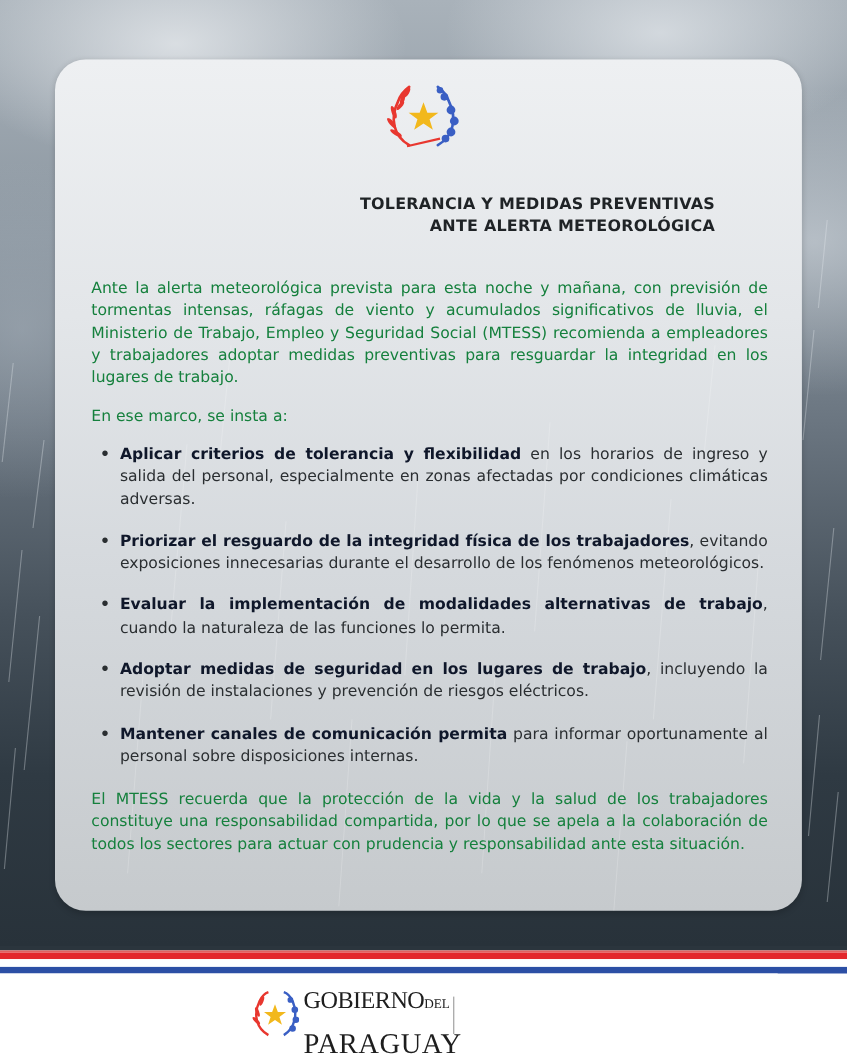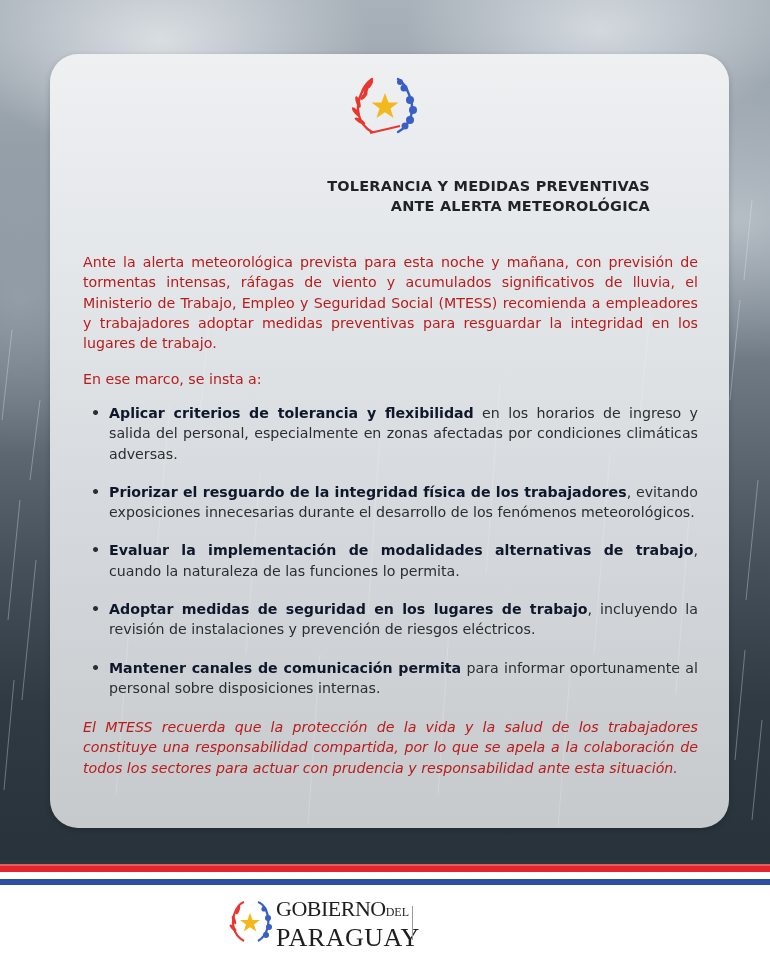--- a/index.html
+++ b/index.html
@@ -23,49 +23,49 @@
   }
   .card-rain { position:absolute; left:0; top:0; width:679px; height:774px; opacity:0.22; }
   .emblem { position:absolute; left:350px; top:76px; width:70px; height:60px; }
   .title {
     position:absolute; left:120px; top:176px; width:530px; text-align:right;
     font-family:"DejaVu Sans", sans-serif; font-weight:bold; font-size:14.5px; line-height:20px;
     color:#1f2326; letter-spacing:0.2px;
   }
   .body-text {
     position:absolute; left:83px; width:615px;
-    font-family:"DejaVu Sans", sans-serif; font-size:14.2px; line-height:20.3px; color:#b91c1c;
+    font-family:"DejaVu Sans", sans-serif; font-size:14.2px; line-height:20.3px; color:#15803d;
     text-align:justify;
   }
   .p1 { top:252px; }
   .p2 { top:369px; }
   .list { position:absolute; left:83px; top:403px; width:615px; margin:0; padding:0; list-style:none; }
   .list li {
     position:relative; padding-left:26px;
     font-family:"DejaVu Sans", sans-serif; font-size:14.2px; line-height:20.3px; color:#2a2e31;
     text-align:justify; margin-bottom:18px;
   }
   .list li .bullet { position:absolute; left:8px; top:0; font-weight:bold; }
   .list li b { font-weight:bold; color:#0f172a; }
-  .p3 { top:717px;font-style:italic; }
+  .p3 { top:717px; }
   .stripes { position:absolute; left:0; top:860px; width:770px; }
   .s-dark { height:4px; background:#2b353d; }
   .s-red1 { height:2px; background:#e06060; }
   .s-red { height:6px; background:#e3262b; }
   .s-white { height:7px; background:#ffffff; }
   .s-blue { height:6px; background:#2c4fa5; }
   .footer { position:absolute; left:0; top:885px; width:707px; height:77px; background:#ffffff; }
   .f-emblem { position:absolute; left:228px; top:15px; width:44px; height:44px; }
   .gob {
     position:absolute; left:276px; top:13px;
     font-family:"Liberation Serif", serif; color:#1e1e1e; line-height:21px;
   }
   .gob .l1 { font-size:22px; letter-spacing:-0.5px; }
   .gob .l1 small { font-size:12px; letter-spacing:0; }
-  .gob .l2 { font-size:26px; letter-spacing:0.5px; display:block; margin-top:4px; }
+  .gob .l2 { font-size:26px; letter-spacing:0.5px; display:block; margin-top:15px; }
   .sep { position:absolute; left:412px; top:21px; width:1px; height:34px; background:#9a9a9a; }
   .min {
     position:absolute; left:422px; top:17px;
     font-family:"Liberation Serif", serif; font-size:11.5px; line-height:13px; color:#2a2a2a; letter-spacing:0.1px;
   }
 </style>
 </head>
 <body>
 
 <div class="sky"></div>

